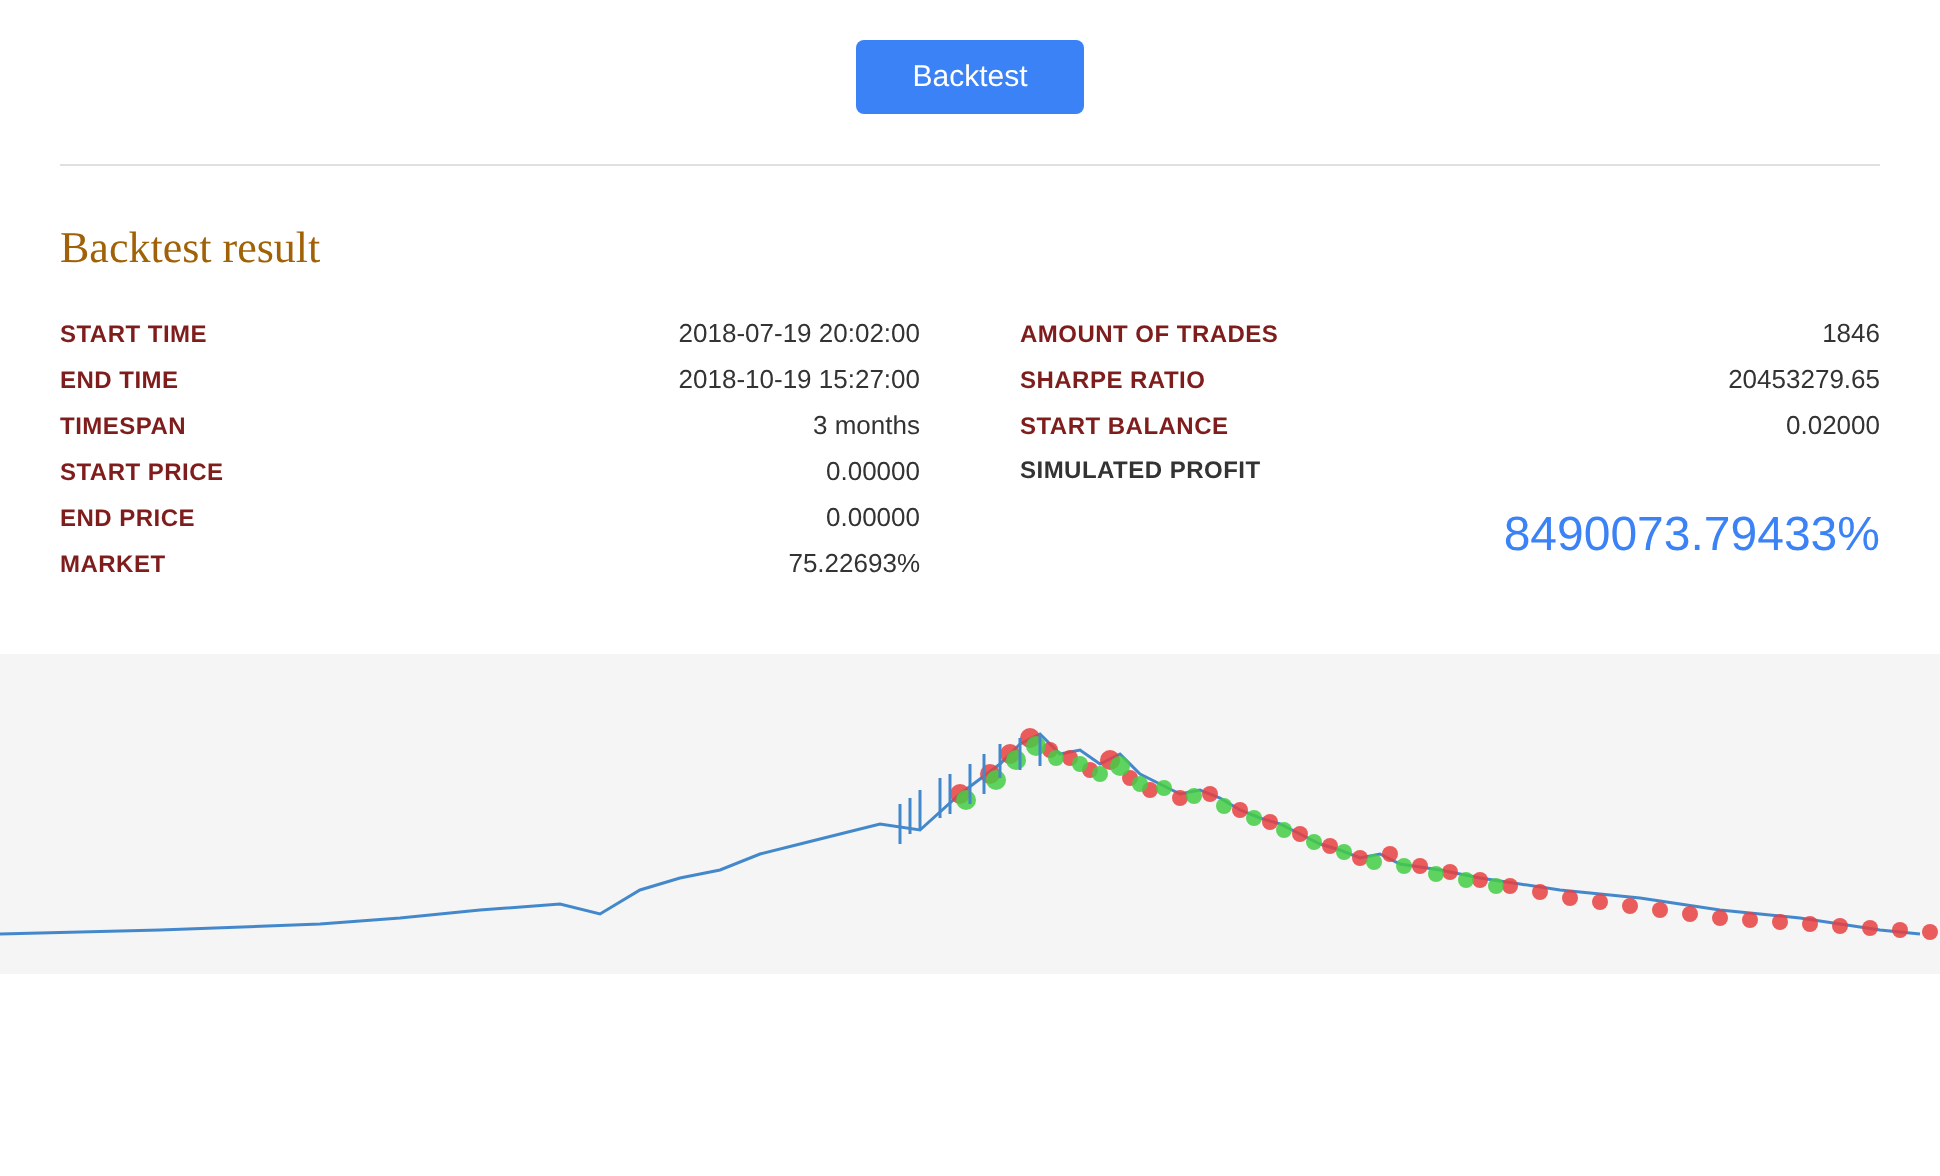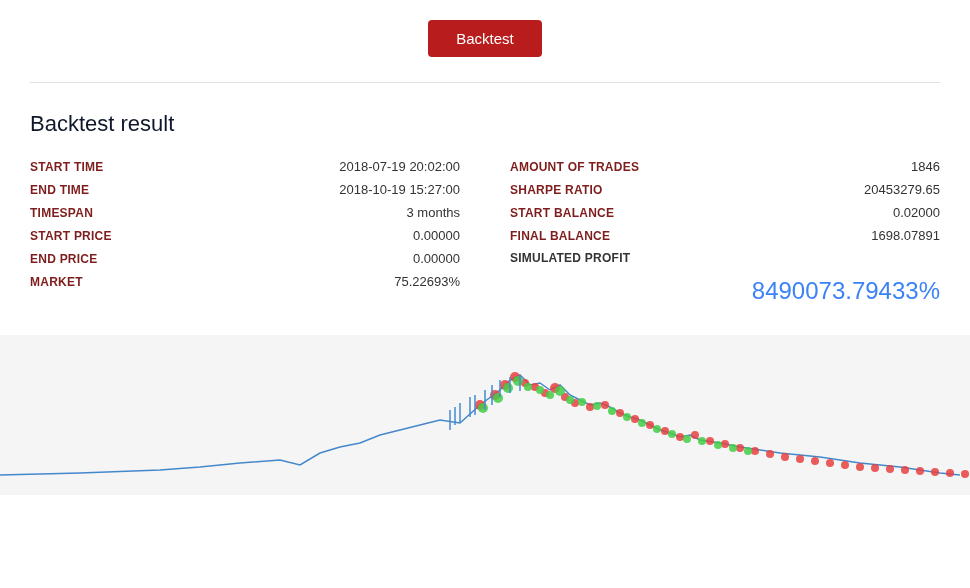--- a/index.html
+++ b/index.html
@@ -14,41 +14,42 @@
       min-height: 588px;
       overflow: hidden;
     }
     .top-section {
       display: flex;
       justify-content: center;
       align-items: center;
       padding: 20px 0 25px 0;
     }
     .backtest-btn {
-      background: #b91c1c;
+      background: #3b82f6;
       color: #fff;
       border: none;
       border-radius: 4px;
       padding: 10px 28px;
       font-size: 15px;
       cursor: pointer;
     }
     .divider {
       border: none;
       border-top: 1px solid #e0e0e0;
       margin: 0 30px;
     }
     .result-section {
       padding: 28px 30px 20px 30px;
     }
     .result-title {
       font-size: 22px;
       font-weight: 400;
-      color: #0f172a;
+      color: #a16207;
       margin-bottom: 22px;
+      font-family: Liberation Serif, serif;
     }
     .stats-grid {
       display: flex;
       gap: 0;
     }
     .stats-left {
       flex: 1;
       padding-right: 30px;
     }
     .stats-right {
@@ -148,24 +149,20 @@
             <span class="stat-label">AMOUNT OF TRADES</span>
             <span class="stat-value">1846</span>
           </div>
           <div class="stat-row">
             <span class="stat-label">SHARPE RATIO</span>
             <span class="stat-value">20453279.65</span>
           </div>
           <div class="stat-row">
             <span class="stat-label">START BALANCE</span>
             <span class="stat-value">0.02000</span>
-          </div>
-          <div class="stat-row">
-            <span class="stat-label">FINAL BALANCE</span>
-            <span class="stat-value">1698.07891</span>
           </div>
         </div>
       <div class="simulated-profit-section">
         <div class="stat-row">
           <span class="stat-label simulated-profit-label">SIMULATED PROFIT</span>
         </div>
         <div class="simulated-profit-value">8490073.79433%</div>
       </div>
     </div>
   </div>

